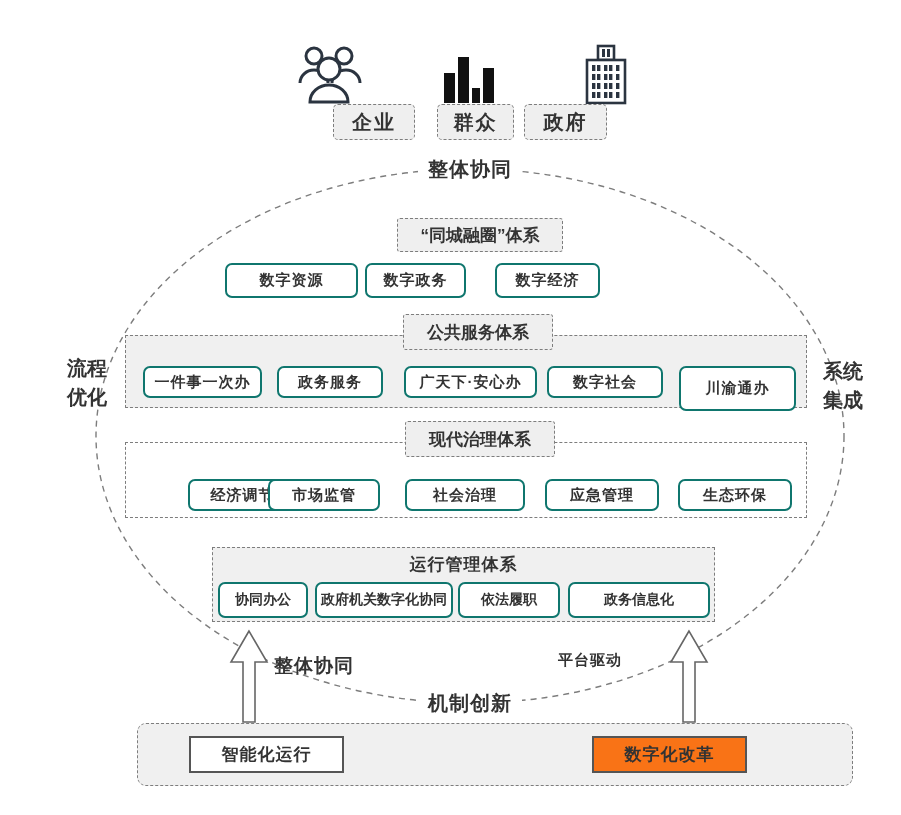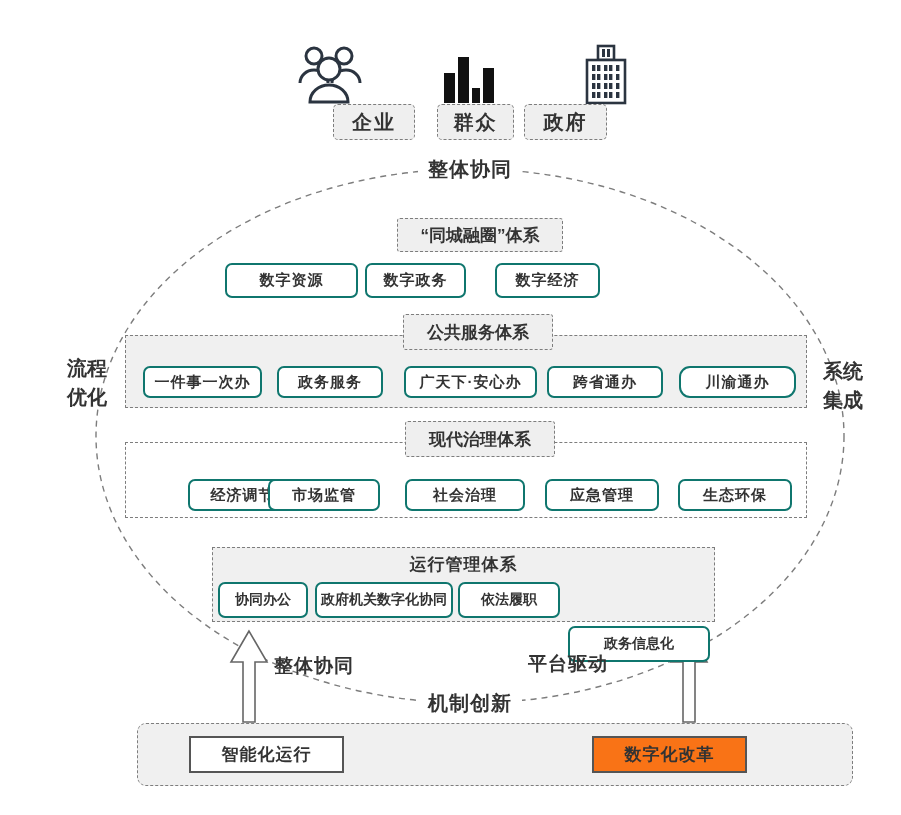--- a/index.html
+++ b/index.html
@@ -111,38 +111,38 @@
   <div class="abs chip-dash" style="left:397px;top:218px;width:166px;height:34px;font-size:17px;border-radius:3px;">“同城融圈”体系</div>
   <div class="abs box-solid" style="left:225px;top:263px;width:133px;height:35px;">数字资源</div>
   <div class="abs box-solid" style="left:365px;top:263px;width:101px;height:35px;">数字政务</div>
   <div class="abs box-solid" style="left:495px;top:263px;width:105px;height:35px;">数字经济</div>
 
   <div class="abs container-dash" style="left:125px;top:335px;width:682px;height:73px;background:#f0f0f0;"></div>
   <div class="abs chip-dash" style="left:403px;top:314px;width:150px;height:36px;font-size:17px;border-radius:3px;">公共服务体系</div>
   <div class="abs box-solid" style="left:143px;top:366px;width:119px;height:32px;">一件事一次办</div>
   <div class="abs box-solid" style="left:277px;top:366px;width:106px;height:32px;">政务服务</div>
   <div class="abs box-solid" style="left:404px;top:366px;width:133px;height:32px;">广天下·安心办</div>
-  <div class="abs box-solid" style="left:547px;top:366px;width:116px;height:32px;">跨省通办</div>
-  <div class="abs box-solid" style="left:679px;top:366px;width:117px;height:32px;border-radius:11px;">川渝通办</div>
+  <div class="abs box-solid" style="left:547px;top:366px;width:116px;height:32px;">数字社会</div>
+  <div class="abs box-solid" style="left:679px;top:366px;width:117px;height:45px;">川渝通办</div>
 
   <div class="abs container-dash" style="left:125px;top:442px;width:682px;height:76px;background:#ffffff;"></div>
   <div class="abs chip-dash" style="left:405px;top:421px;width:150px;height:36px;font-size:17px;border-radius:3px;">现代治理体系</div>
   <div class="abs box-solid" style="left:143px;top:479px;width:109px;height:32px;margin-left:45px;">经济调节</div>
   <div class="abs box-solid" style="left:268px;top:479px;width:112px;height:32px;">市场监管</div>
   <div class="abs box-solid" style="left:405px;top:479px;width:120px;height:32px;">社会治理</div>
   <div class="abs box-solid" style="left:545px;top:479px;width:114px;height:32px;">应急管理</div>
   <div class="abs box-solid" style="left:678px;top:479px;width:114px;height:32px;">生态环保</div>
 
   <div class="abs container-dash" style="left:212px;top:547px;width:503px;height:75px;background:#f0f0f0;"></div>
   <div class="abs bold" style="left:212px;top:553px;width:503px;text-align:center;font-size:17px;letter-spacing:1px;">运行管理体系</div>
   <div class="abs box-solid" style="left:218px;top:582px;width:90px;height:36px;font-size:14px;letter-spacing:0;">协同办公</div>
   <div class="abs box-solid" style="left:315px;top:582px;width:138px;height:36px;font-size:14px;letter-spacing:0;">政府机关数字化协同</div>
   <div class="abs box-solid" style="left:458px;top:582px;width:102px;height:36px;font-size:14px;letter-spacing:0;">依法履职</div>
-  <div class="abs box-solid" style="left:568px;top:582px;width:142px;height:36px;font-size:14px;letter-spacing:0;margin-top:44px;">政务信息化</div>
+  <div class="abs box-solid" style="left:568px;top:582px;width:142px;height:36px;font-size:14px;letter-spacing:0;">政务信息化</div>
 
   <div class="abs bold" style="left:274px;top:653px;font-size:19px;letter-spacing:1px;white-space:nowrap;">整体协同</div>
-  <div class="abs bold" style="left:528px;top:651px;font-size:19px;letter-spacing:1px;white-space:nowrap;">平台驱动</div>
+  <div class="abs bold" style="left:558px;top:651px;font-size:15px;letter-spacing:1px;white-space:nowrap;">平台驱动</div>
 
   <div class="abs container-dash" style="left:137px;top:723px;width:716px;height:63px;background:#f0f0f0;border-radius:9px;"></div>
   <div class="abs flexc bold" style="left:189px;top:736px;width:155px;height:37px;border:2px solid #555;background:#fff;font-size:17px;letter-spacing:1px;">智能化运行</div>
   <div class="abs flexc bold" style="left:592px;top:736px;width:155px;height:37px;border:2px solid #555;background:#f97316;font-size:17px;letter-spacing:1px;">数字化改革</div>
 
 </div>
 
 </body></html>

